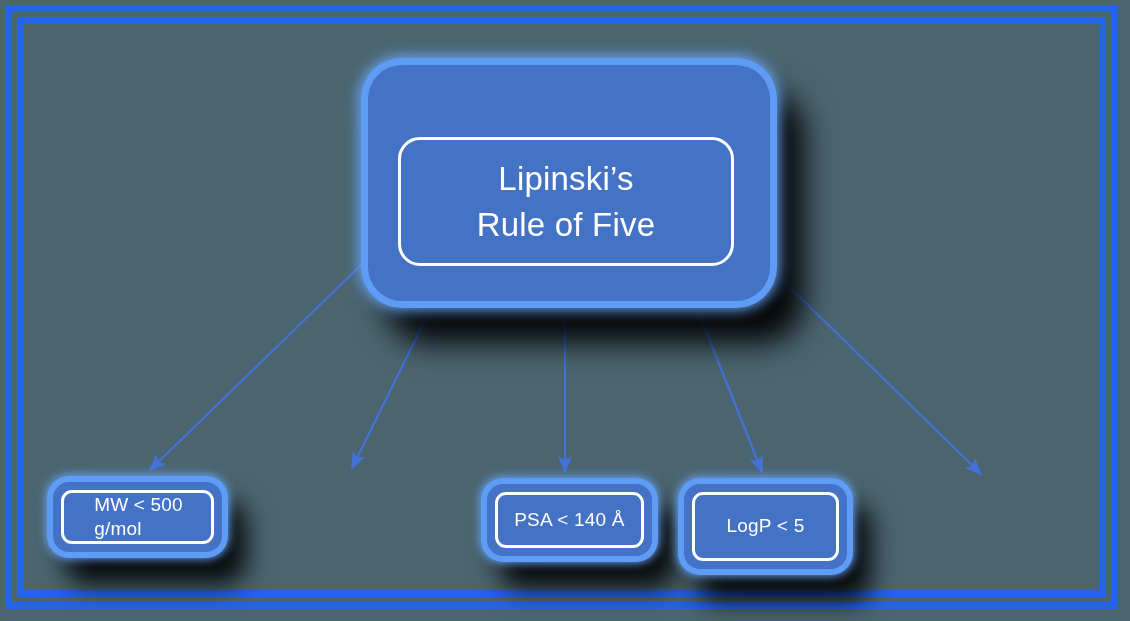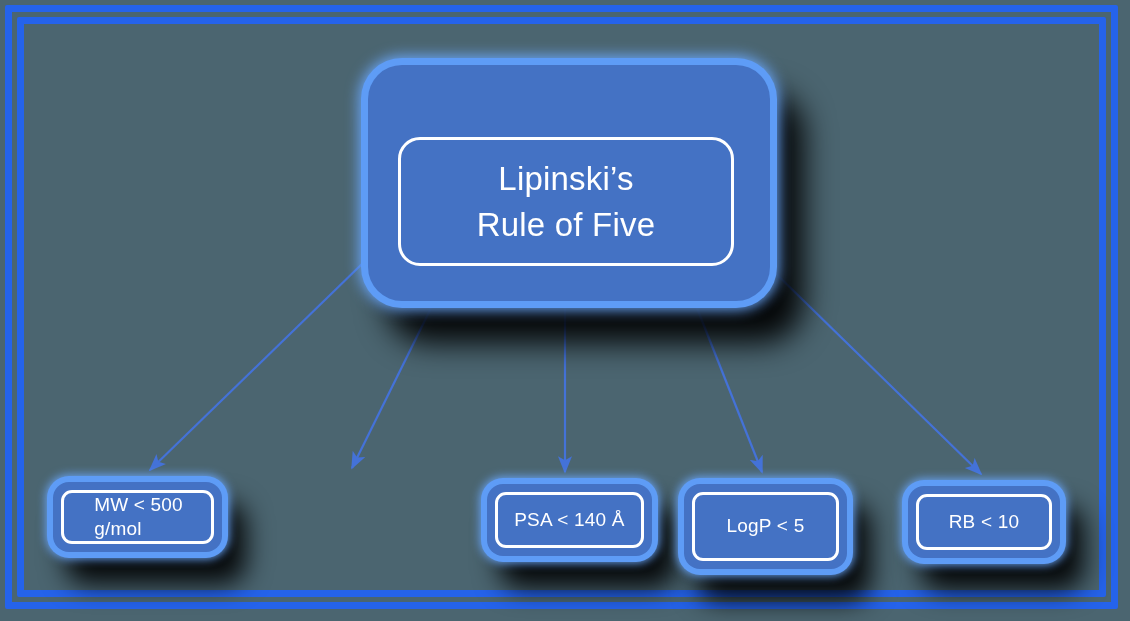--- a/index.html
+++ b/index.html
@@ -167,19 +167,14 @@
       <div class="node-label">PSA &lt; 140 Å</div>
     </div>
   </div>
 
   <div class="node leaf" id="leaf-3">
     <div class="node-inner">
       <div class="node-label">LogP &lt; 5</div>
     </div>
   </div>
 
-  <div class="node leaf" id="leaf-4">
-    <div class="node-inner">
-      <div class="node-label">RB &lt; 10</div>
-    </div>
-  </div>
 
 </div>
 
 </body></html>

